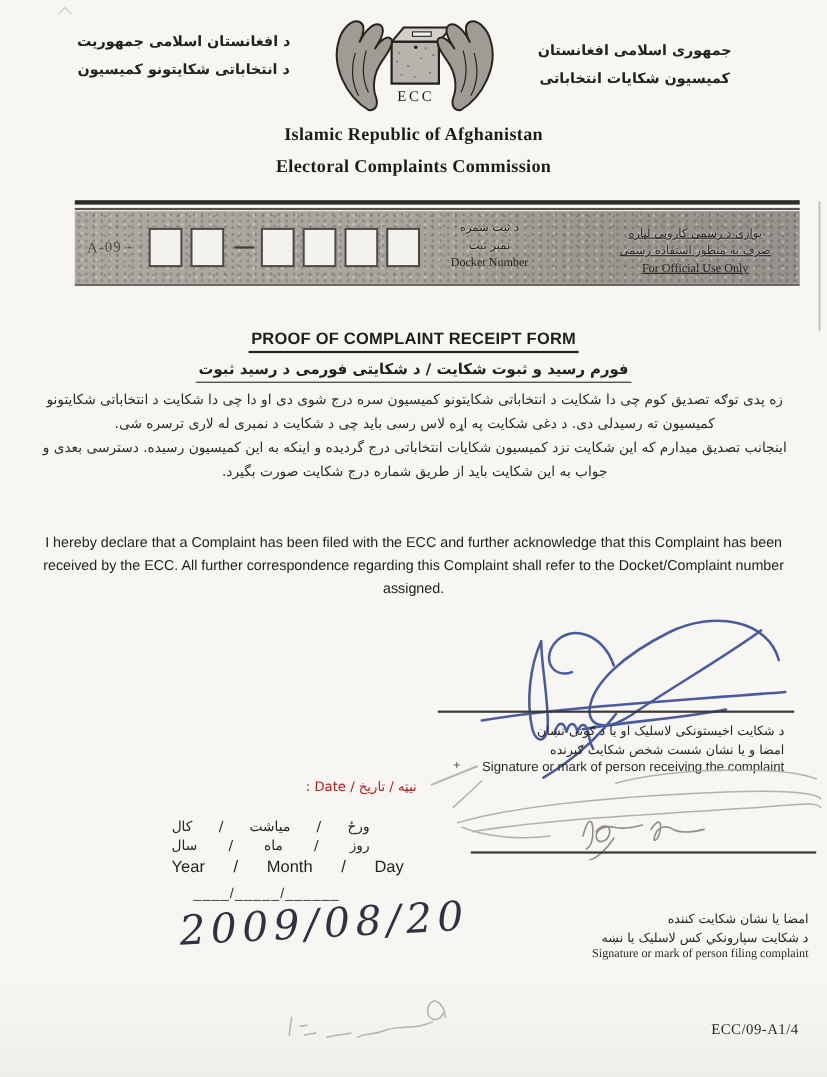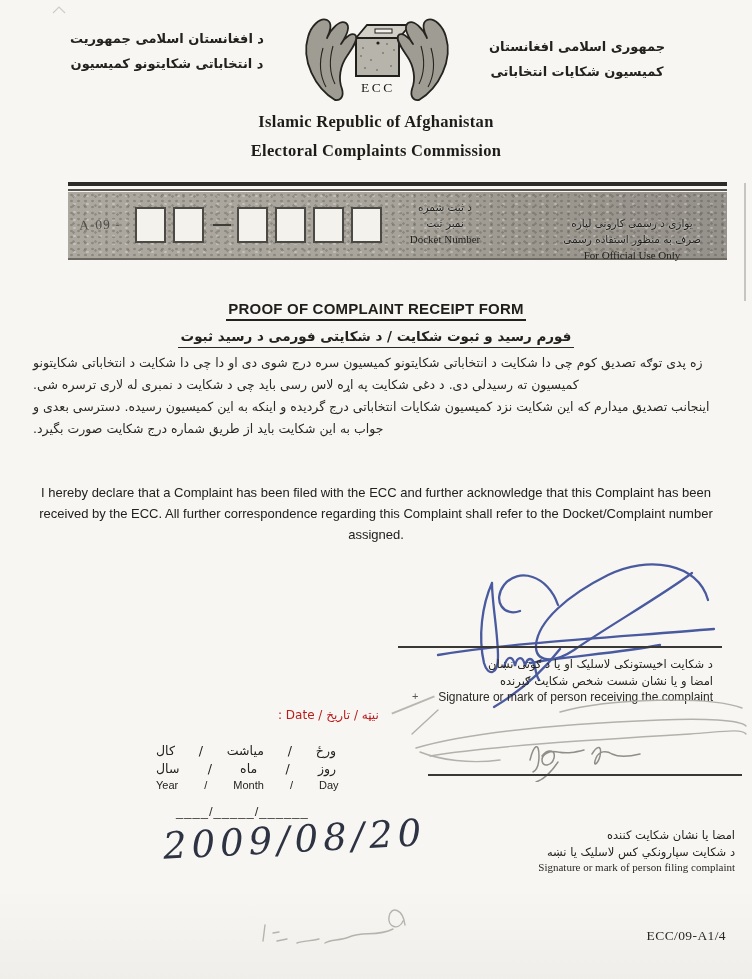--- a/index.html
+++ b/index.html
@@ -44,35 +44,35 @@
   .band-ar{font-size:10.5px;line-height:1.55;text-shadow:0 0 2px rgba(255,255,255,.75);}
   .band-en{font-family:"Liberation Serif",serif;font-size:11px;margin-top:1px;color:#24231f;}
   .streak{left:744px;top:183px;width:2px;height:118px;background:rgba(140,137,130,.45);}
 
   
   .proof-title{left:0;top:300px;width:752px;text-align:center;}
   .proof-title span{display:inline-block;font-weight:bold;font-size:15px;letter-spacing:.2px;
     border-bottom:2px solid #222;padding:0 2px 2px;color:#1f1e1c;}
   .sub-title{left:0;top:327px;width:752px;text-align:center;}
   .sub-title span{display:inline-block;font-weight:bold;font-size:13.5px;border-bottom:1.6px solid #2b2a27;padding:0 3px 3px;color:#23221f;}
-  .para{left:33px;width:688px;text-align:left;font-size:12.5px;line-height:1.78;color:#2b2a28;}
+  .para{left:33px;width:688px;text-align:center;font-size:12.5px;line-height:1.78;color:#2b2a28;}
   .decl{left:26px;top:482px;width:700px;text-align:center;font-size:13px;line-height:1.62;color:#222120;}
 
   
   .sig-line{height:2px;background:#3a3834;}
   .sig-labels{text-align:right;color:#26251f;}
   .sig-labels .l-ar{font-size:11.5px;line-height:1.45;}
   .sig-labels .l-en{font-size:12px;margin-top:1px;color:#2a2925;}
   .filing-labels .l-en{font-family:"Liberation Serif",serif;font-size:11px;}
 
   
   .date-label{left:278px;top:708px;width:134px;font-size:12px;color:#b91c1c;text-align:left;}
   .date-rows{left:156px;top:742px;width:180px;}
   .drow{display:flex;justify-content:space-between;font-size:12.5px;line-height:1.45;color:#24231f;}
-  .drow.en{font-size:11px;gap:26px;}
+  .drow.en{font-size:15px;gap:26px;}
   .blank-line{left:176px;top:804px;width:220px;font-size:13px;color:#33322e;white-space:nowrap;letter-spacing:1px;}
   .hand-date{left:163px;top:818px;font-family:"DejaVu Serif",serif;font-style:italic;
     font-size:37px;color:#2d3342;letter-spacing:5px;transform:rotate(-3deg);white-space:nowrap;}
 
   .footer-code{left:560px;top:928px;width:166px;text-align:right;font-family:"Liberation Serif",serif;
     font-size:13.5px;letter-spacing:.4px;color:#1f1e1b;}
 
   .pencil-slash{left:390px;top:704px;width:46px;height:1.5px;background:#bab7b1;transform:rotate(-22deg);}
   .plus-mark{left:412px;top:690px;font-size:11px;color:#5a5852;}
   svg{display:block;}
@@ -141,21 +141,21 @@
         <span class="dbox"></span>
         <span class="dbox"></span>
         <span class="dbox"></span>
         <span class="dbox"></span>
       </span>
       <span class="band-group" style="left:312px;top:7px;width:130px;">
         <span class="band-ar ar rtl" style="display:block;">د ثبت شمره</span>
         <span class="band-ar ar rtl" style="display:block;">نمبر ثبت</span>
         <span class="band-en" style="display:block;">Docket Number</span>
       </span>
-      <span class="band-group" style="left:478px;top:23px;width:172px;">
+      <span class="band-group" style="left:478px;top:12px;width:172px;text-decoration:underline;">
         <span class="band-ar ar rtl" style="display:block;">یوازی د رسمی کارونی لپاره</span>
         <span class="band-ar ar rtl" style="display:block;">صرف به منظور استفاده رسمی</span>
         <span class="band-en" style="display:block;">For Official Use Only</span>
       </span>
     </div>
   </div>
   <div class="abs streak"></div>
 
   <div class="abs proof-title">
     <span>PROOF OF COMPLAINT RECEIPT FORM</span>

